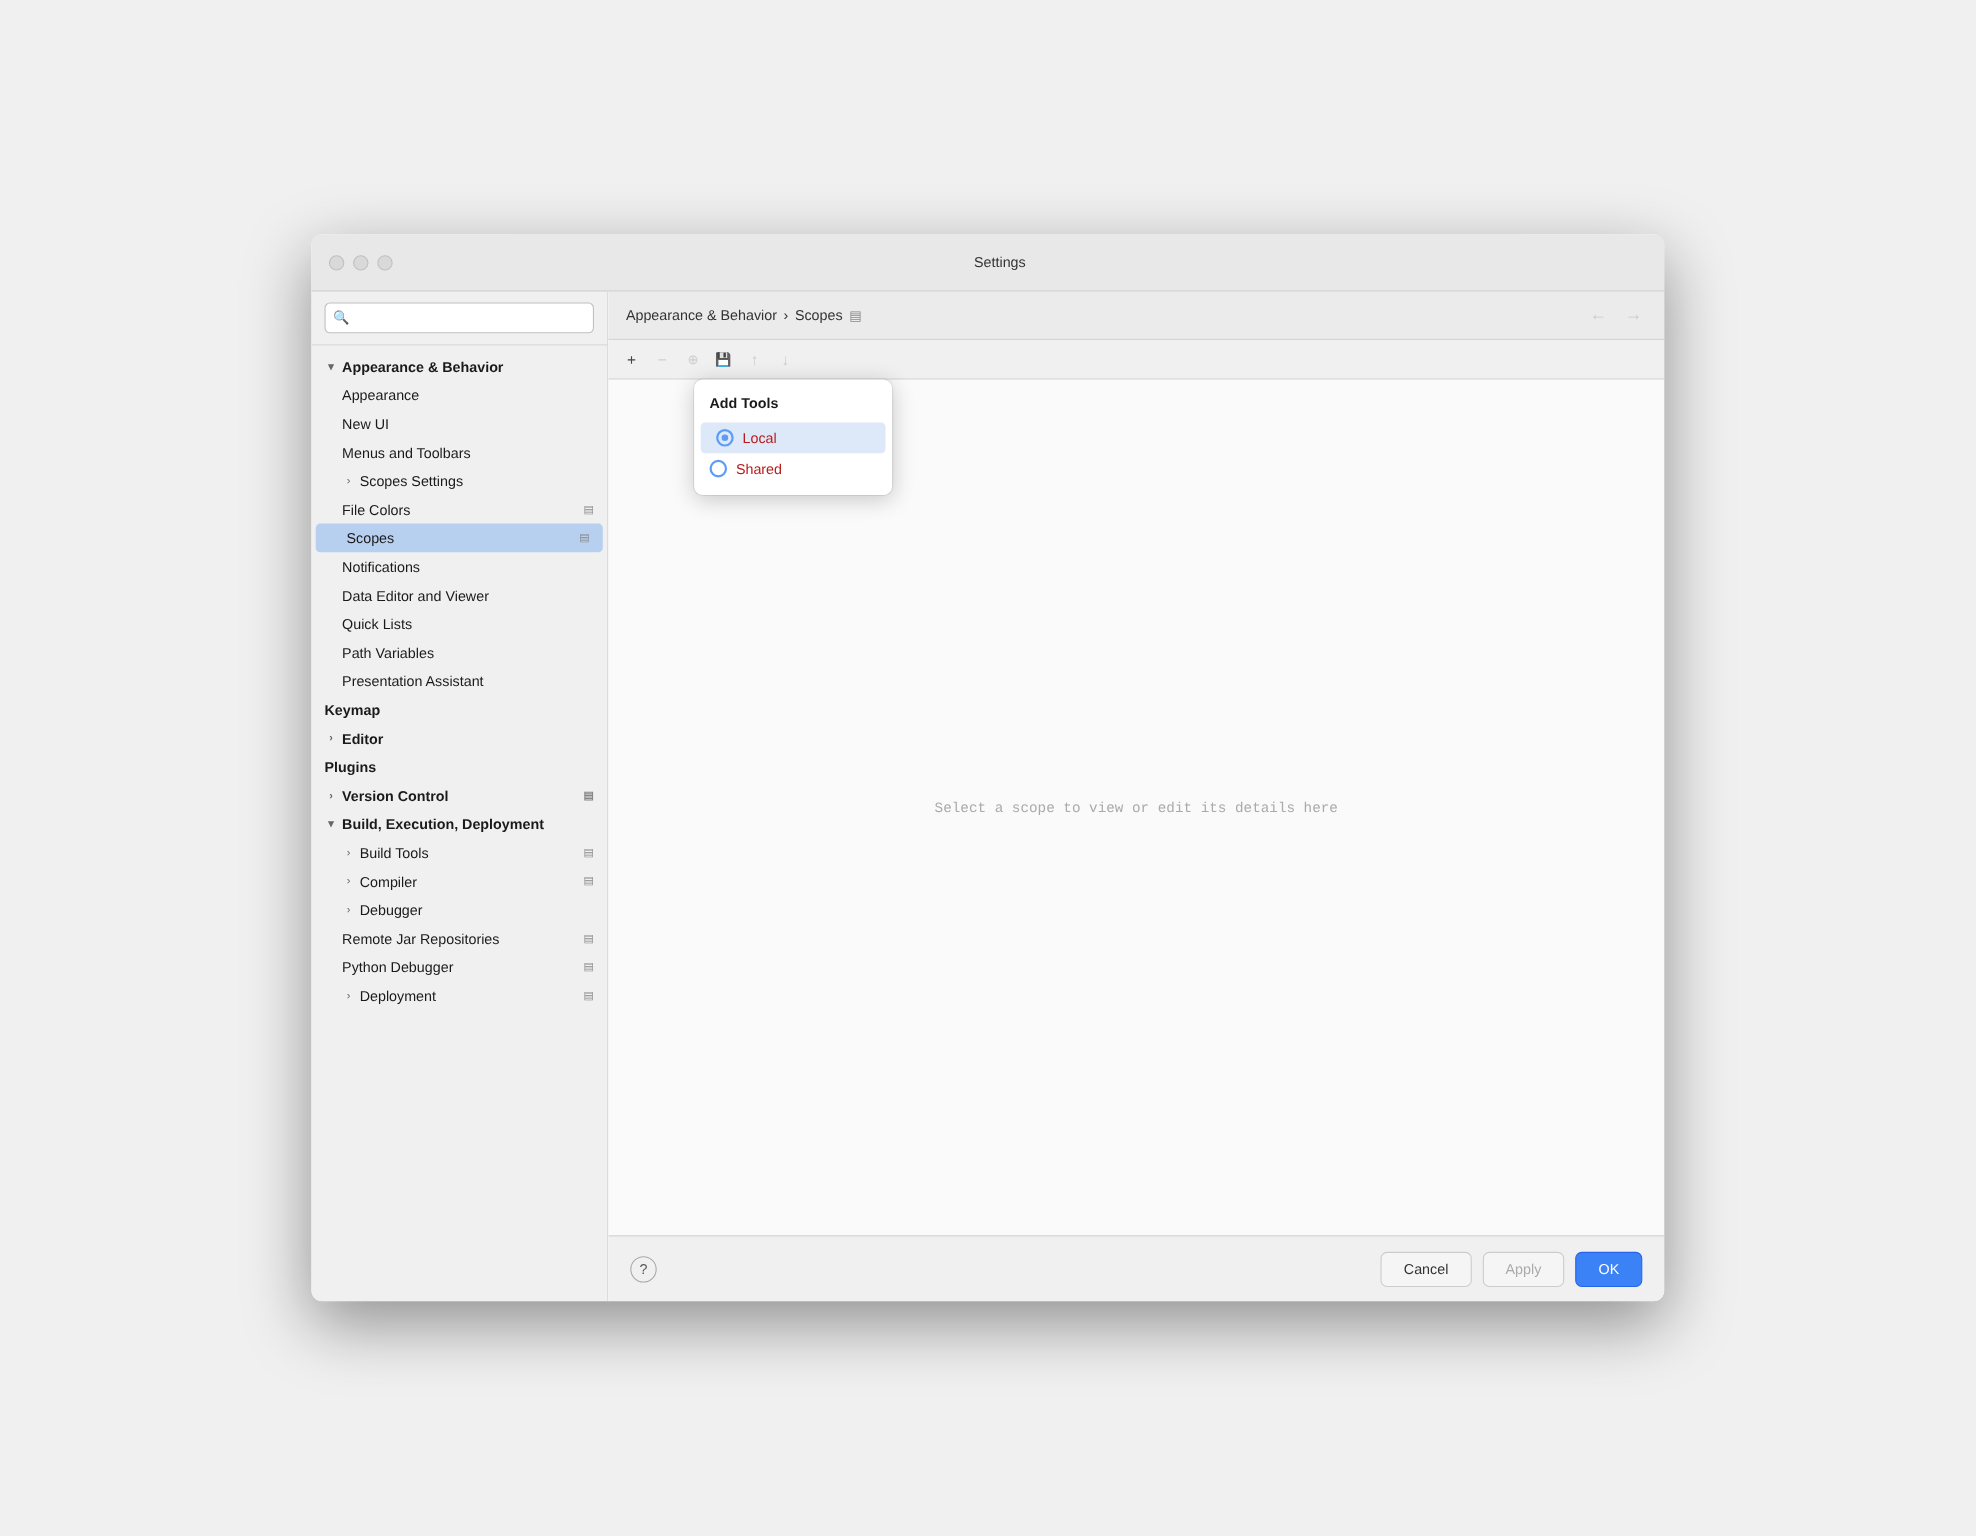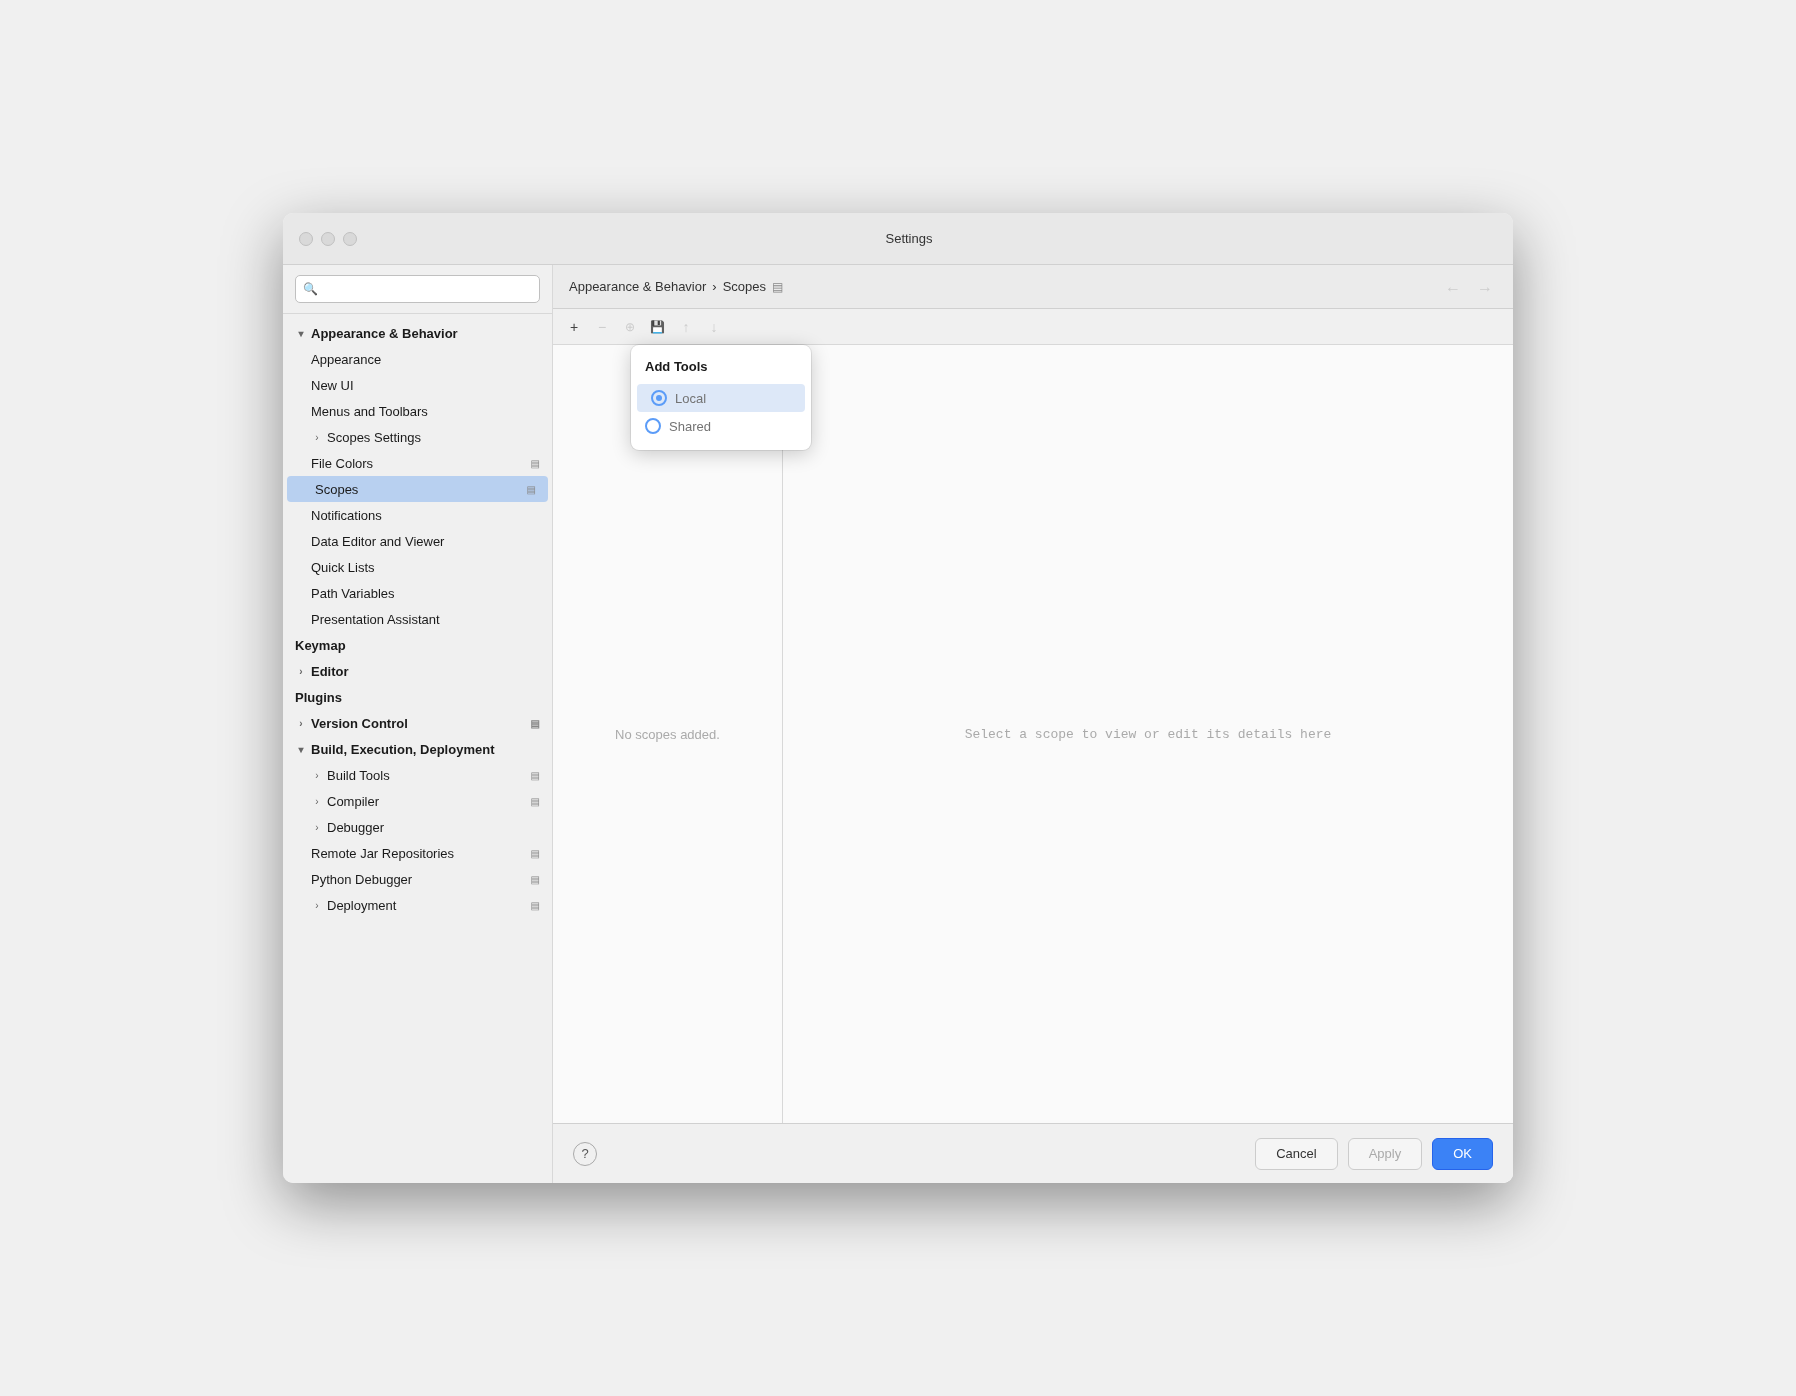--- a/index.html
+++ b/index.html
@@ -285,21 +285,21 @@
       color: #1a1a1a;
       padding: 4px 14px 10px 14px;
     }
     .popup-item {
       display: flex;
       align-items: center;
       gap: 8px;
       padding: 6px 14px;
       cursor: pointer;
       font-size: 13px;
-      color: #737373;
+      color: #b91c1c;
     }
     .popup-item.selected-item {
       background: #dde8f8;
       border-radius: 4px;
       margin: 0 6px;
     }
     .radio-icon {
       width: 16px;
       height: 16px;
       border-radius: 50%;
@@ -467,23 +467,20 @@
         </button>
         <button class="tool-btn disabled">
           <span>↑</span>
         </button>
         <button class="tool-btn disabled">
           <span>↓</span>
         </button>
       </div>
 
       <div class="main-content">
-        <div class="scope-list-area">
-          <span class="no-scopes-text">No scopes added.</span>
-        </div>
         <div class="scope-detail-area">
           <span class="scope-detail-text">Select a scope to view or edit its details here</span>
         </div>
       </div>
 
       <div class="bottom-bar">
         <button class="help-btn">
           <span>?</span>
         </button>
         <div class="bottom-buttons">

